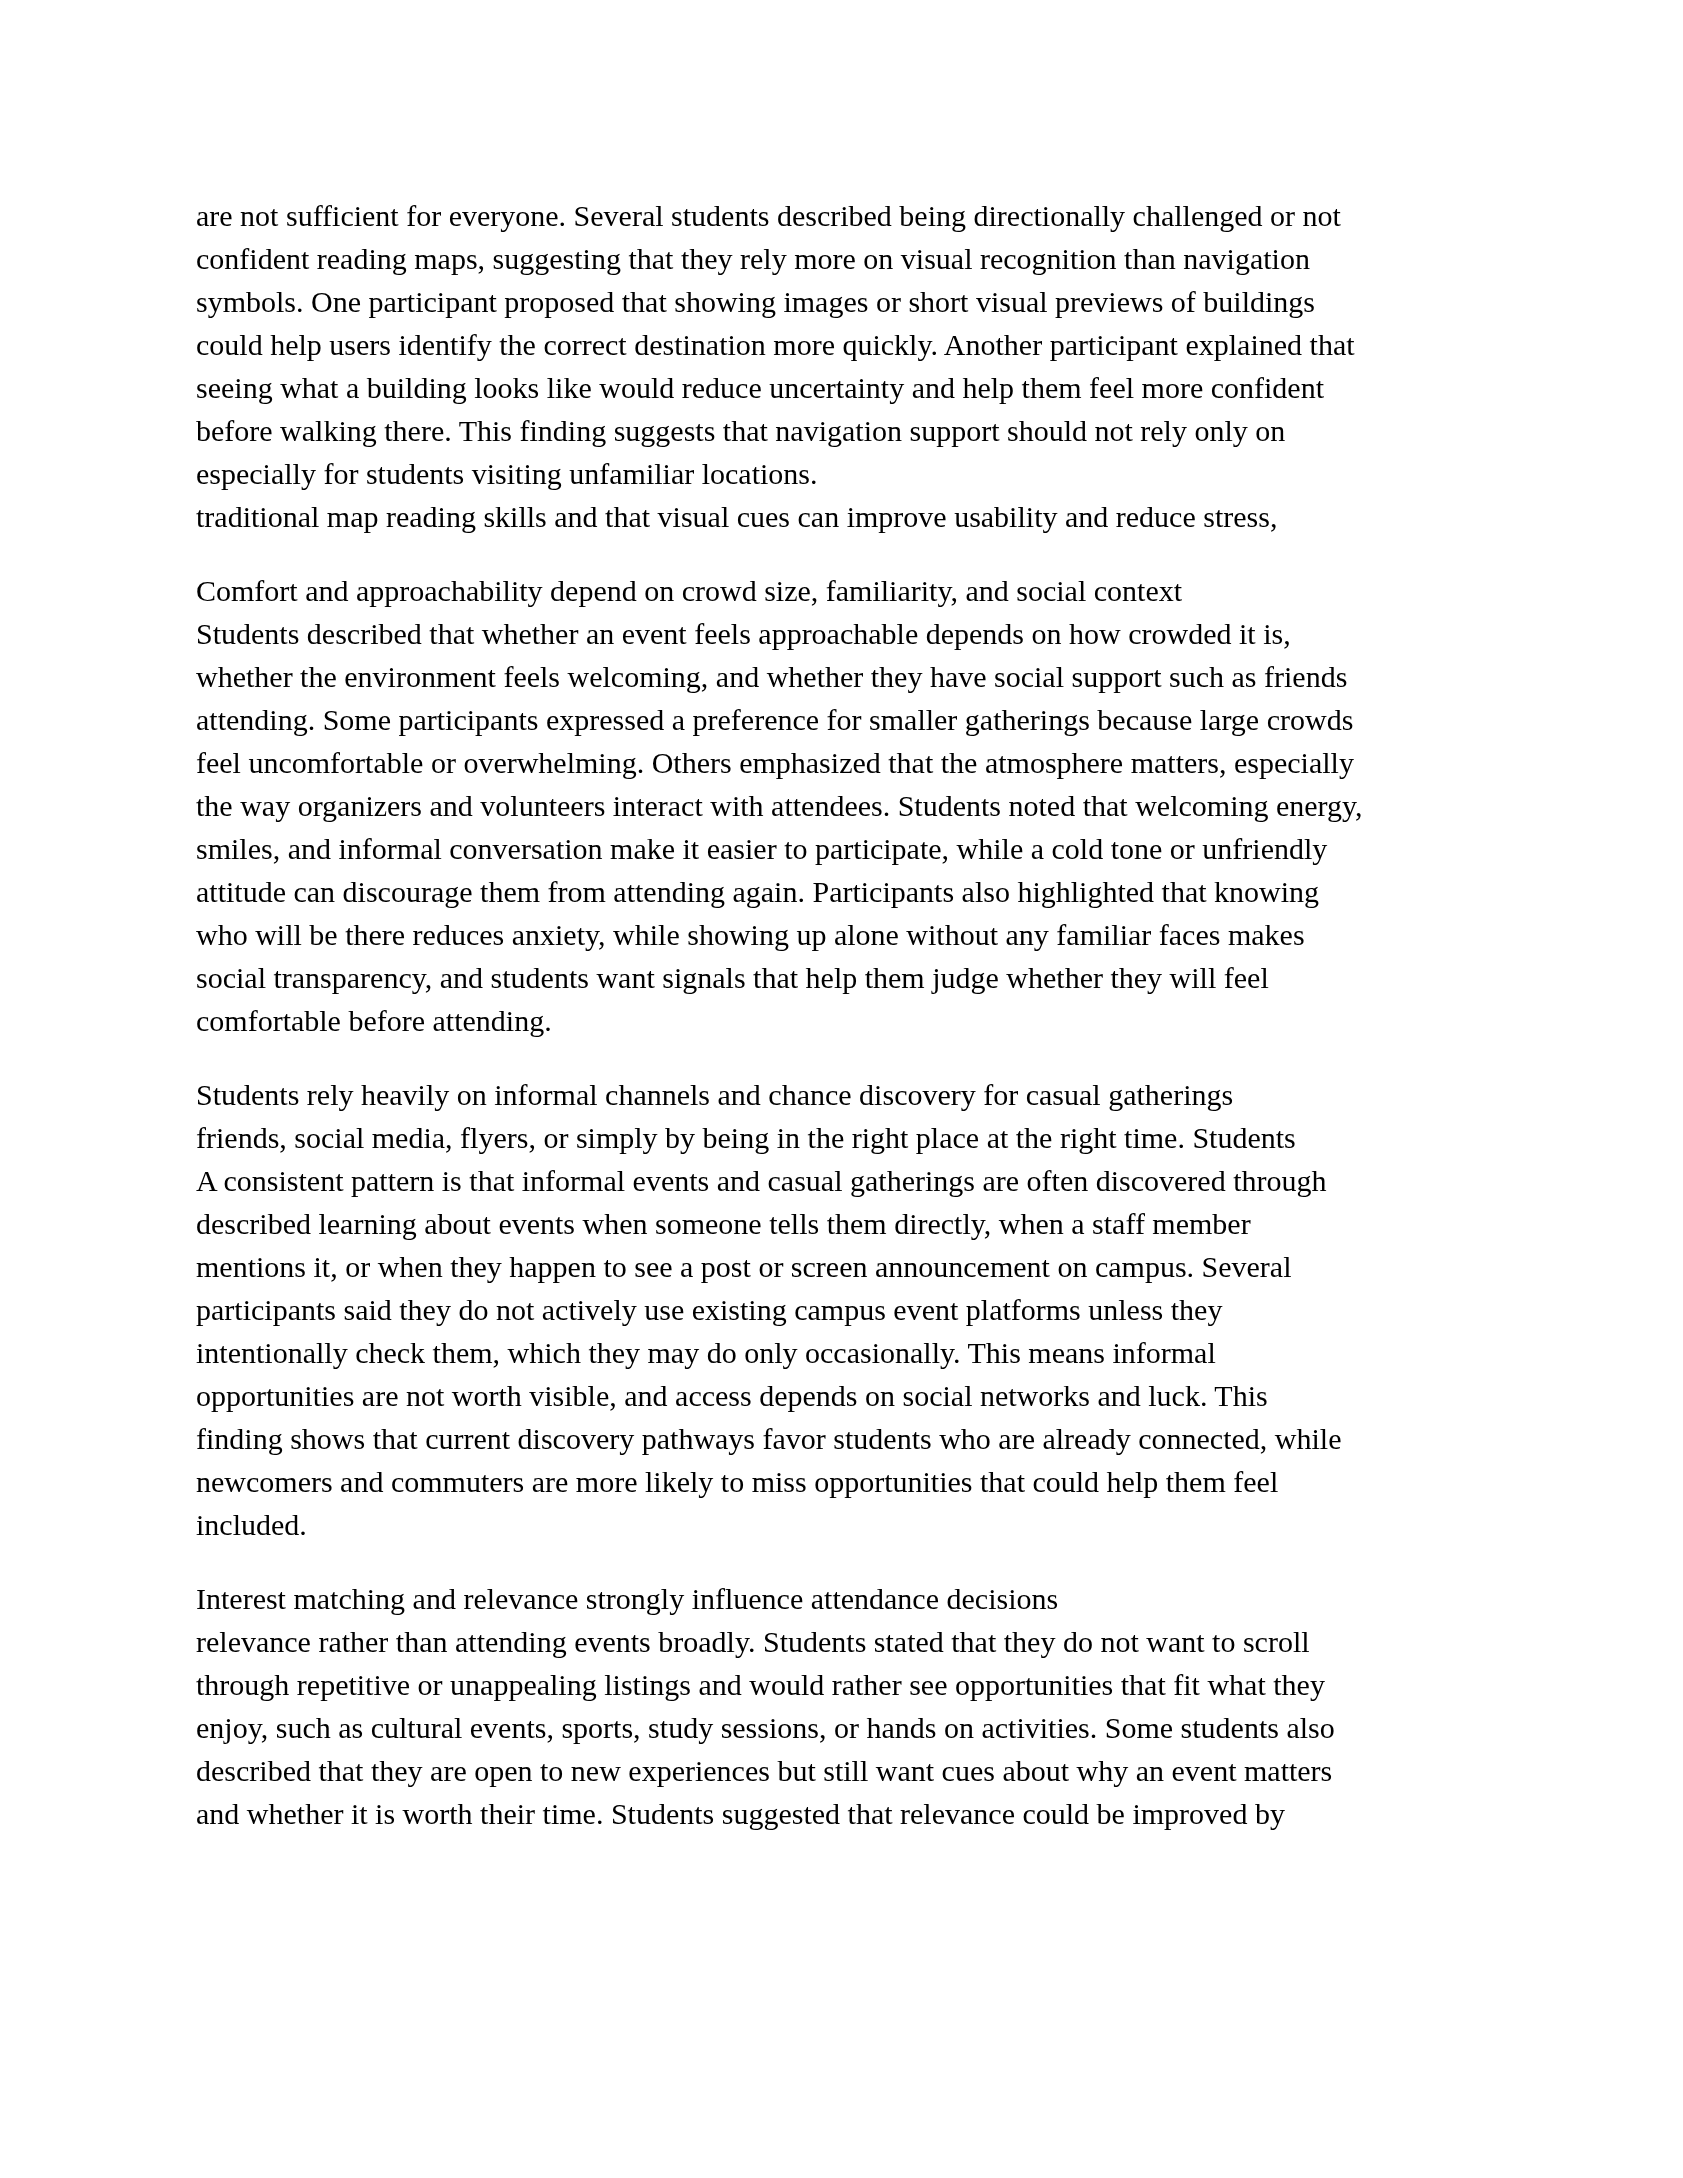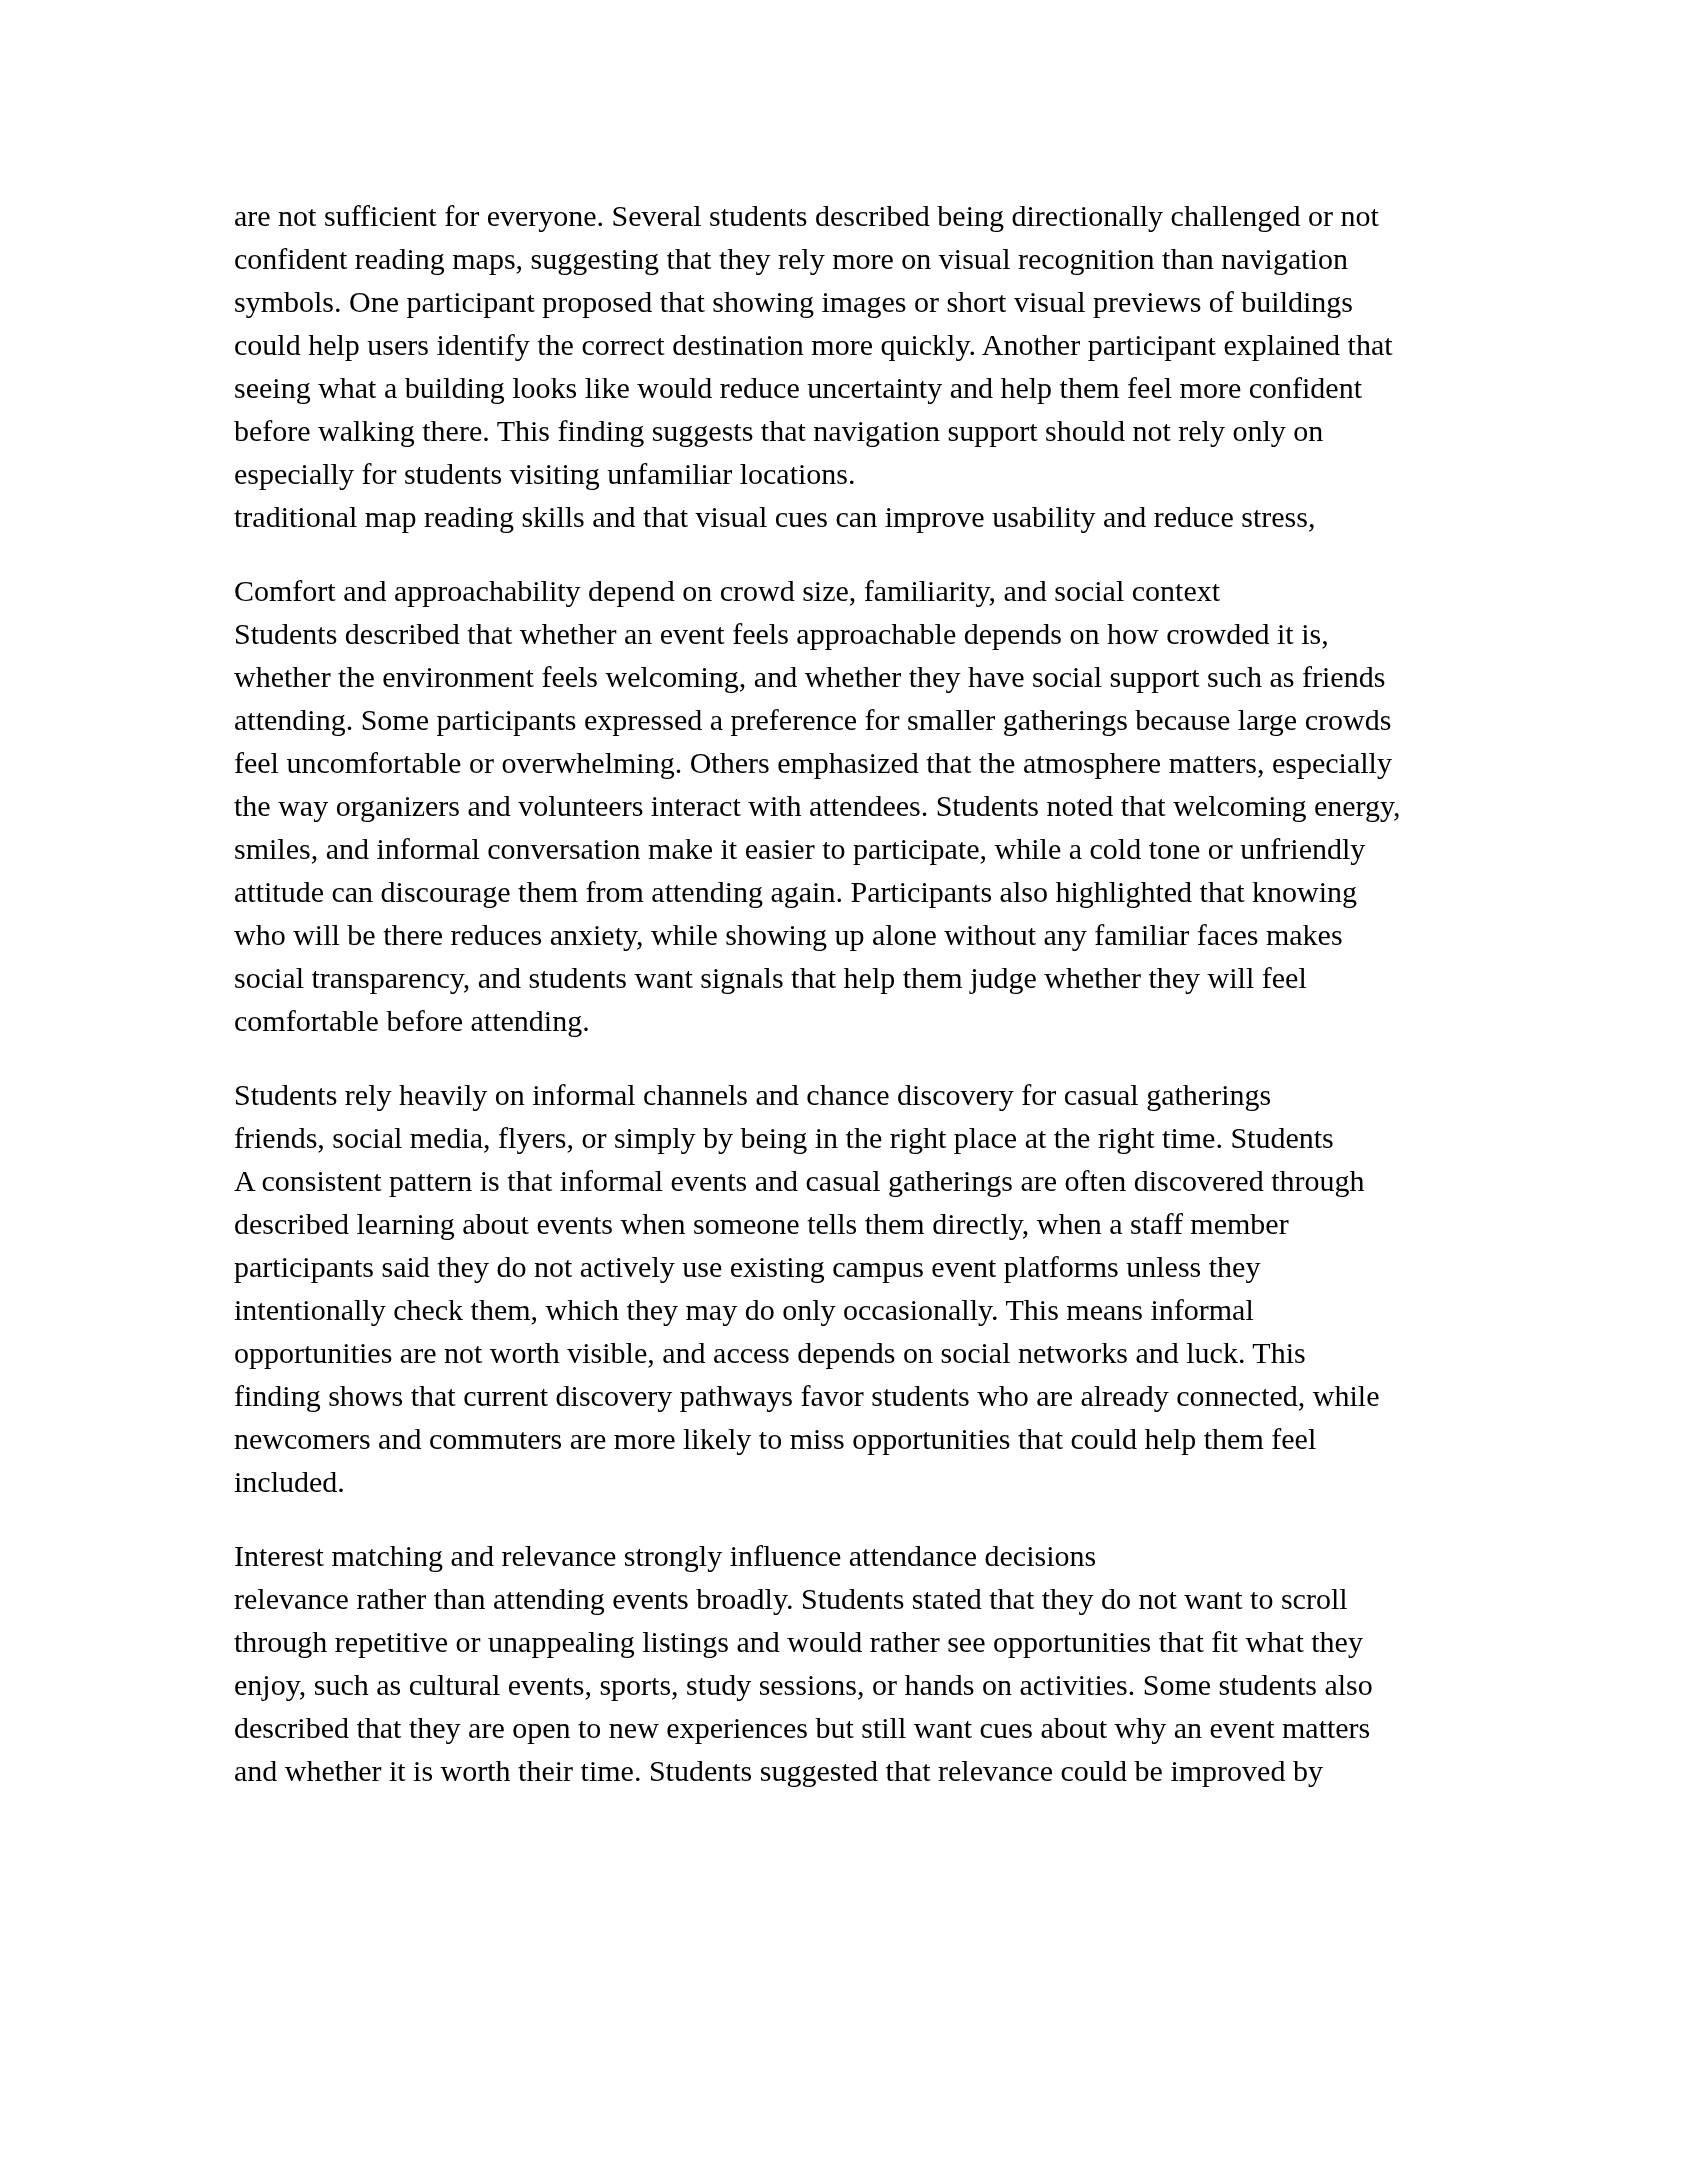--- a/index.html
+++ b/index.html
@@ -13,21 +13,20 @@
       position: relative;
       overflow: hidden;
       font-family: "Liberation Serif", "DejaVu Serif", serif;
       color: #000000;
     }
     .page {
       position: absolute;
       left: 196px;
       top: 194px;
       width: 1297px;
-      margin-left: 38px;
     }
     .para {
       font-size: 30px;
       line-height: 43px;
       margin: 0;
       white-space: nowrap;
     }
     .line {
       display: block;
       height: 43px;
@@ -75,20 +74,21 @@
       <span class="line">comfortable before attending.</span>
     </p>
   </div>
 
   <div class="section">
     <h2 class="heading">Students rely heavily on informal channels and chance discovery for casual gatherings</h2>
     <p class="para">
       <span class="line">friends, social media, flyers, or simply by being in the right place at the right time. Students</span>
       <span class="line">A consistent pattern is that informal events and casual gatherings are often discovered through</span>
       <span class="line">described learning about events when someone tells them directly, when a staff member</span>
+      <span class="line">mentions it, or when they happen to see a post or screen announcement on campus. Several</span>
       <span class="line">participants said they do not actively use existing campus event platforms unless they</span>
       <span class="line">intentionally check them, which they may do only occasionally. This means informal</span>
       <span class="line">opportunities are not worth visible, and access depends on social networks and luck. This</span>
       <span class="line">finding shows that current discovery pathways favor students who are already connected, while</span>
       <span class="line">newcomers and commuters are more likely to miss opportunities that could help them feel</span>
       <span class="line">included.</span>
     </p>
   </div>
 
   <div class="section">

